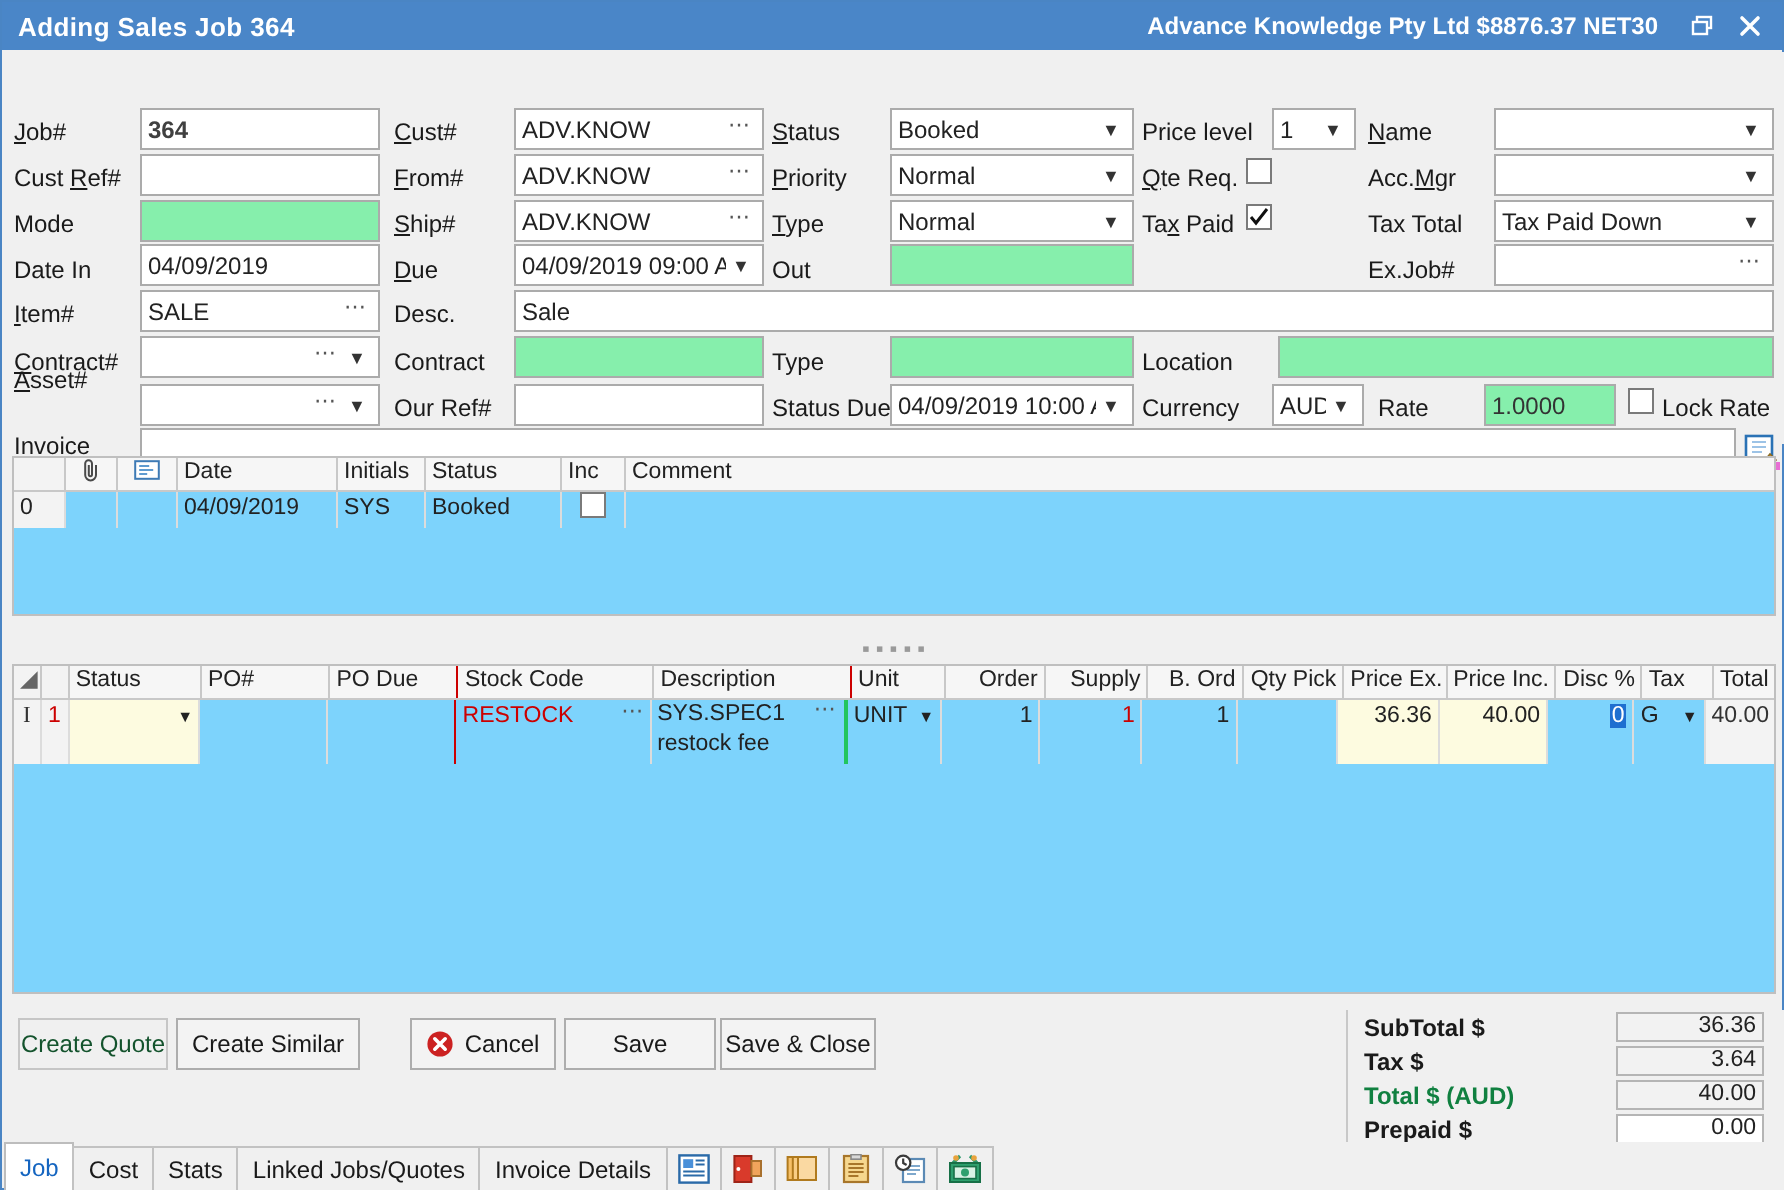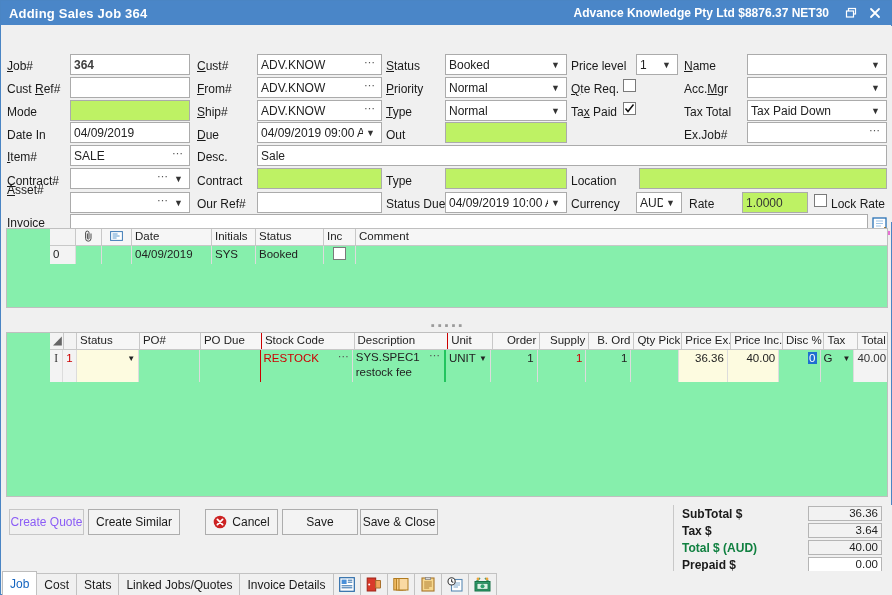--- a/index.html
+++ b/index.html
@@ -23,53 +23,53 @@
   .tb-btn svg{display:block;}
 
   
   .lbl{font-size:12px;color:#1a1a1a;white-space:nowrap;}
   .lbl u{text-decoration:underline;}
   .fld{
     box-sizing:border-box;height:21px;border:1px solid #ababab;background:#fff;
     font-family:"Liberation Sans", sans-serif;font-size:12px;color:#222;
     padding:0 3px;display:flex;align-items:center;overflow:hidden;white-space:nowrap;
   }
-  .fld.ro{background:#bef264;color:#333;}
+  .fld.ro{background:#86efac;color:#333;}
   .fld .val{flex:1 1 auto;overflow:hidden;white-space:nowrap;}
   .fld .dots{flex:0 0 auto;color:#555;letter-spacing:1px;font-size:11px;padding:0 2px 4px 2px;}
   .fld .caret{flex:0 0 auto;width:15px;text-align:center;color:#333;font-size:9px;}
   .fld.blue .val{color:#404040;font-weight:bold;}
   .cb{width:13px;height:13px;border:1px solid #7a7a7a;background:#fff;box-sizing:border-box;
       display:inline-flex;align-items:center;justify-content:center;}
   .cb svg{display:block;}
 
   .abs{position:absolute;}
 
   
   .form{position:absolute;left:1px;top:25px;width:890px;height:196px;background:#f0f0f0;}
 
   
-  .grid{position:absolute;background:#86efac;border:1px solid #bfbfbf;box-sizing:border-box;padding-left:43px;}
+  .grid{position:absolute;background:#7dd3fc;border:1px solid #bfbfbf;box-sizing:border-box;}
   .ghead{display:flex;height:16px;background:#f3f3f3;border-bottom:1px solid #c8c8c8;}
   .gh{box-sizing:border-box;border-right:1px solid #c8c8c8;font-size:11.5px;color:#222;
       padding:0 3px;line-height:15px;overflow:hidden;white-space:nowrap;background:#f6f6f6;}
   .gh.r{text-align:right;}
   .grow{display:flex;min-height:17px;}
   .gc{box-sizing:border-box;border-right:1px solid #dcdcdc;font-size:11.5px;color:#222;
       padding:0 3px;line-height:16px;overflow:hidden;white-space:nowrap;}
   .gc.r{text-align:right;}
   .gc.num{background:#f3f3f3;color:#333;}
   .idx{background:#f3f3f3;}
 
   
   .btnbar{position:absolute;left:1px;top:500px;width:668px;height:70px;background:#f0f0f0;}
   .btn{box-sizing:border-box;height:26px;border:1px solid #adadad;background:#f3f3f3;
        font-family:"Liberation Sans", sans-serif;font-size:12px;color:#1a1a1a;
        display:flex;align-items:center;justify-content:center;gap:5px;cursor:default;}
-  .btn.disabled{color:#8b5cf6;background:#f0f0f0;border-color:#c6c6c6;}
+  .btn.disabled{color:#14532d;background:#f0f0f0;border-color:#c6c6c6;}
 
   .tabs{position:absolute;left:1px;top:570px;width:890px;height:24px;background:#f0f0f0;
         display:flex;align-items:flex-end;}
   .tab{box-sizing:border-box;height:22px;padding:0 7px;border:1px solid #c2c2c2;border-bottom:none;
        background:#f0f0f0;display:flex;align-items:center;font-size:12px;color:#1a1a1a;
        margin-right:-1px;cursor:default;}
   .tab.active{background:#fff;color:#1565c0;border-color:#bdbdbd;height:24px;}
   .tab.icon{padding:0 5px;}
 
   

